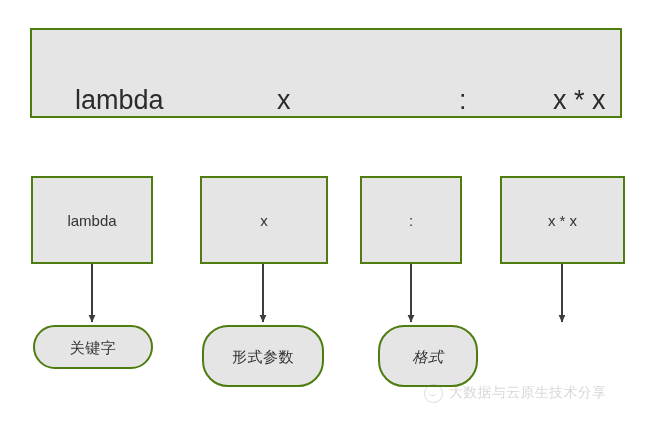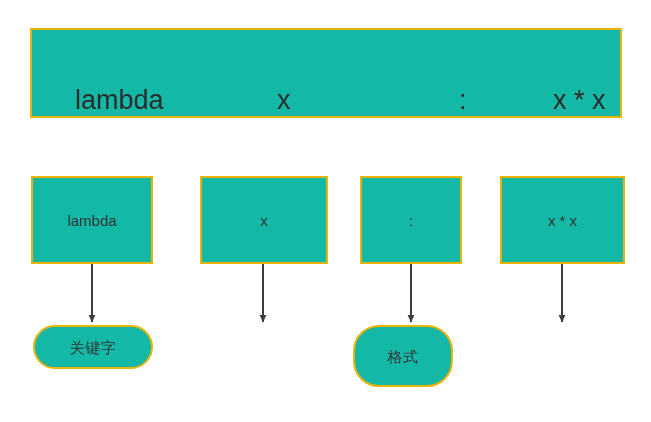--- a/index.html
+++ b/index.html
@@ -26,22 +26,22 @@
     position: absolute;
     left: 0;
     top: 0;
     width: 651px;
     height: 422px;
     display: block;
   }
   .node-box {
     position: absolute;
     box-sizing: border-box;
-    border: 2px solid #eab308;
-    background: #14b8a6;
+    border: 2px solid #4d7c0f;
+    background: #e5e5e5;
     display: flex;
     align-items: center;
     justify-content: center;
   }
   .node-box.rounded {
     border-radius: 26px;
   }
   .node-label {
     font-size: 15px;
     color: #333333;
@@ -73,21 +73,21 @@
 
   
   #mid-keyword { left: 31px;  top: 176px; width: 122px; height: 88px; }
   #mid-param   { left: 200px; top: 176px; width: 128px; height: 88px; }
   #mid-colon   { left: 360px; top: 176px; width: 102px; height: 88px; }
   #mid-return  { left: 500px; top: 176px; width: 125px; height: 88px; }
 
   
   #leaf-keyword { left: 33px;  top: 325px; width: 120px; height: 44px; }
   #leaf-param   { left: 202px; top: 325px; width: 122px; height: 62px; }
-  #leaf-colon   { left: 353px; top: 325px; width: 100px; height: 62px; }
+  #leaf-colon   { left: 378px; top: 325px; width: 100px; height: 62px; font-style: italic; }
   #leaf-return  { left: 502px; top: 325px; width: 122px; height: 62px; }
 
   
   #watermark {
     position: absolute;
     left: 424px;
     top: 382px;
     height: 22px;
     display: flex;
     align-items: center;
@@ -153,18 +153,25 @@
   <div class="node-box" id="mid-colon">
     <span class="node-label">:</span>
   </div>
   <div class="node-box" id="mid-return">
     <span class="node-label">x * x</span>
   </div>
 
   <div class="node-box rounded" id="leaf-keyword">
     <span class="node-label cjk">关键字</span>
   </div>
+  <div class="node-box rounded" id="leaf-param">
+    <span class="node-label cjk">形式参数</span>
+  </div>
   <div class="node-box rounded" id="leaf-colon">
     <span class="node-label cjk">格式</span>
   </div>
 
+  <div id="watermark">
+    <span id="watermark-logo"></span>
+    <span id="watermark-text">大数据与云原生技术分享</span>
+  </div>
 
 </div>
 
 </body></html>

